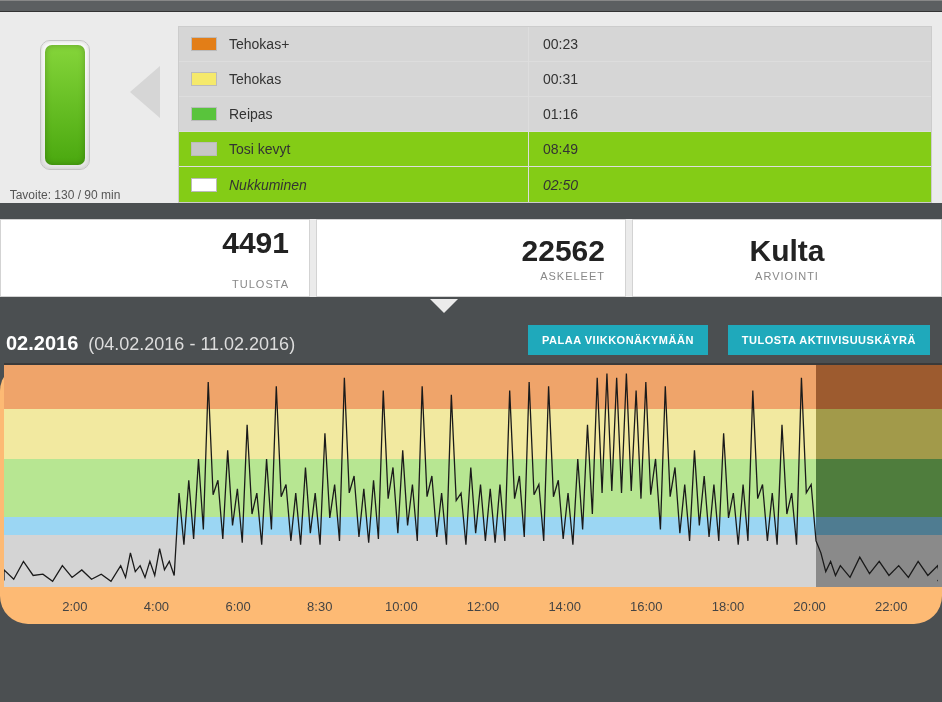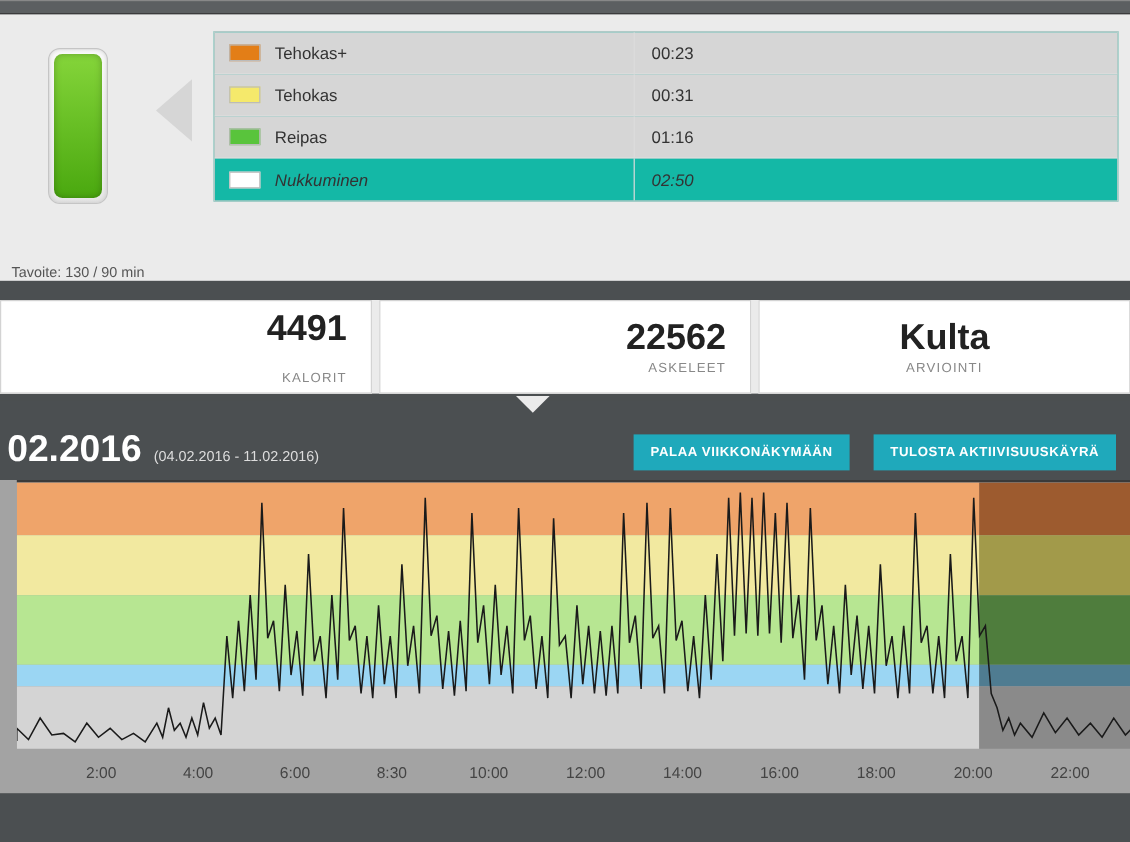--- a/index.html
+++ b/index.html
@@ -23,21 +23,20 @@
     display: flex;
     align-items: flex-start;
     gap: 0;
   }
   .goal-col {
     width: 130px;
     display: flex;
     flex-direction: column;
     align-items: center;
     padding-top: 14px;
-    gap: 32px;
   }
   .battery-outer {
     width: 50px;
     height: 130px;
     background: linear-gradient(180deg,#fafafa,#e8e8e8);
     border: 1px solid #c5c5c5;
     border-radius: 10px;
     position: relative;
     box-shadow: inset 0 0 4px rgba(0,0,0,0.15);
     padding: 4px;
@@ -67,21 +66,21 @@
     border-top: 26px solid transparent;
     border-bottom: 26px solid transparent;
     border-right: 30px solid #d6d6d6;
   }
   .activity-table-wrap {
     flex: 1;
     margin-right: 10px;
   }
   .activity-table {
     border: 1px solid #ccc;
-    background: #14b8a6;
+    background: #84cc16;
   }
   .act-row {
     display: flex;
     align-items: center;
     border-bottom: 1px solid #ddd;
     height: 35px;
   }
   .act-row:last-child { border-bottom: none; font-style: italic; }
   .act-row.hl { background: #d6d6d6; }
   .act-label-cell {
@@ -132,22 +131,22 @@
     background: #4b4f51;
     color: #fff;
     padding: 22px 12px 8px 6px;
     display: flex;
     align-items: flex-end;
     justify-content: space-between;
     position: relative;
     margin-top: 6px;
   }
   .date-bar .heading { display: flex; align-items: baseline; gap: 10px; }
-  .date-big { font-size: 31px; font-weight: 700; }
-  .date-sub { font-size: 12px; color: #ddd; }
+  .date-big { font-size: 20px; font-weight: 700; }
+  .date-sub { font-size: 18px; color: #ddd; }
   .btn-row { display: flex; gap: 20px; }
   .btn {
     background: #1fa9bb;
     color: #fff;
     font-size: 11px;
     font-weight: 700;
     padding: 9px 14px;
     border: none;
     letter-spacing: 0.5px;
     cursor: pointer;
@@ -155,22 +154,23 @@
   .notch {
     position: absolute;
     top: -4px; left: 430px;
     width: 0; height: 0;
     border-left: 14px solid transparent;
     border-right: 14px solid transparent;
     border-top: 14px solid #ebebeb;
   }
 
   .chart-area {
-    background: #a3a3a3;
-    padding: 0 0 10px 14px;
+    background: #fdba74;
+    padding: 0 0 10px 4px;
+    border-radius: 28px;
   }
   .chart-frame {
     border-top: 2px solid #3a3a3a;
     height: 224px;
     position: relative;
     overflow: hidden;
   }
   .band { position: absolute; left: 0; right: 126px; }
   .band-right { position: absolute; right: 0; width: 126px; }
   .curve { position: absolute; left: 0; right: 0; bottom: 0; height: 100%; }
@@ -221,33 +221,40 @@
         </div>
         <div class="act-row hl">
     <div class="act-label-cell">
       <span class="swatch" style="background:#59c43c"></span>
       <span class="act-label">Reipas</span>
     </div>
     <div class="act-value">01:16</div>
         </div>
         <div class="act-row">
     <div class="act-label-cell">
+      <span class="swatch" style="background:#c7c7c7"></span>
+      <span class="act-label">Tosi kevyt</span>
+    </div>
+    <div class="act-value">08:49</div>
+        </div>
+        <div class="act-row">
+    <div class="act-label-cell">
       <span class="swatch" style="background:#ffffff"></span>
       <span class="act-label">Nukkuminen</span>
     </div>
     <div class="act-value">02:50</div>
         </div>
       </div>
   </div>
 </div>
 
 <div class="kpi-row">
   <div class="kpi-card">
     <div class="kpi-value">4491</div>
-    <div class="kpi-label">KALORIT</div>
+    <div class="kpi-label">TULOSTA</div>
   </div>
   <div class="kpi-card">
     <div class="kpi-value">22562</div>
     <div class="kpi-label">ASKELEET</div>
   </div>
   <div class="kpi-card">
     <div class="kpi-value">Kulta</div>
     <div class="kpi-label">ARVIOINTI</div>
   </div>
 </div>

